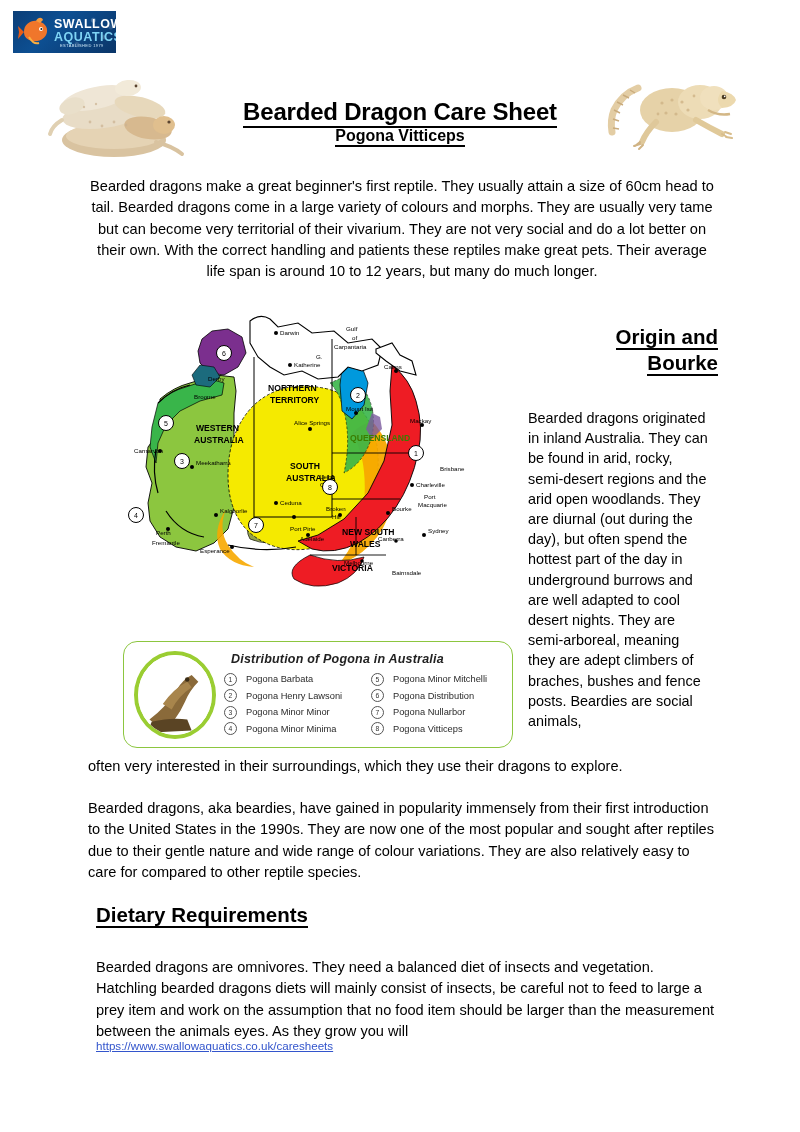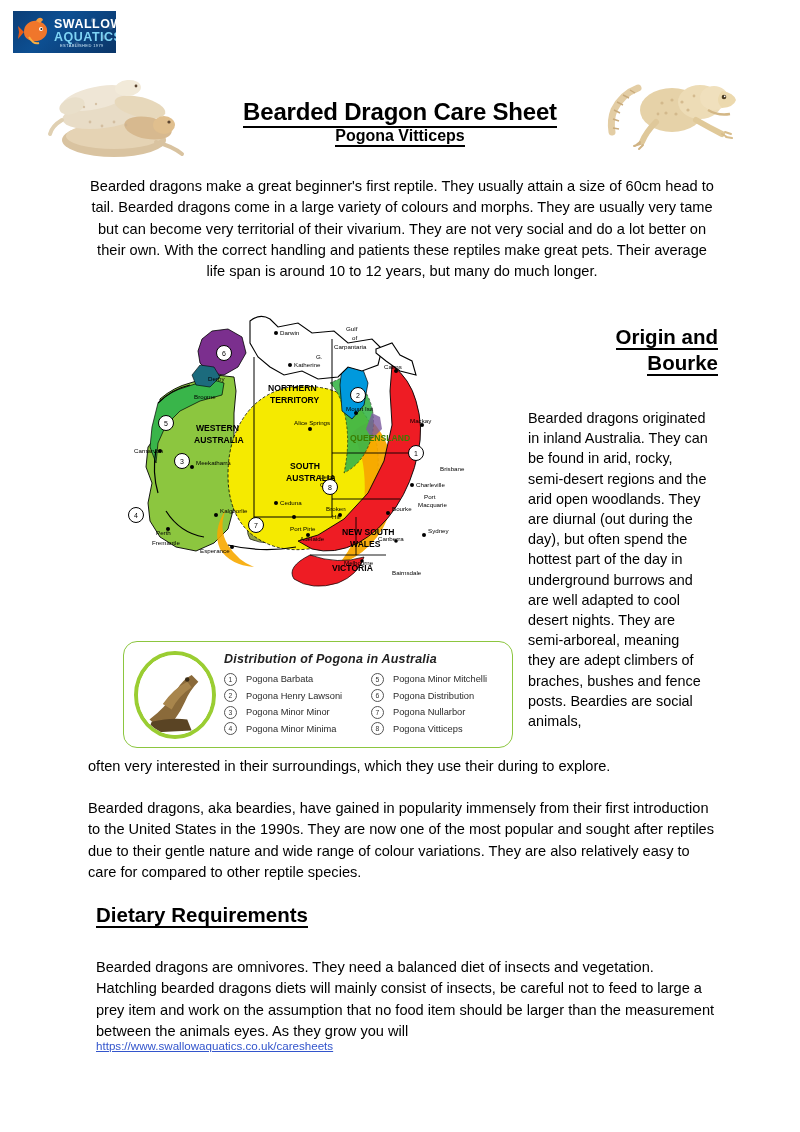--- a/index.html
+++ b/index.html
@@ -43,21 +43,21 @@
 
   
   .mapwrap{position:absolute;left:104px;top:303px;width:396px;height:330px;}
   .mapwrap svg{display:block;}
 
   
   .legend{position:absolute;left:123px;top:641px;width:388px;height:105px;
           border:1.6px solid #8cc63f;border-radius:14px;background:#fff;}
   .legend-badge{position:absolute;left:10px;top:9px;width:74px;height:80px;border-radius:50%;
           border:4px solid #9acd32;overflow:hidden;background:#fff;}
-  .legend-title{position:absolute;left:100px;top:10px;font-size:12.5px;font-weight:bold;
+  .legend-title{position:absolute;left:107px;top:10px;font-size:12.5px;font-weight:bold;
           font-style:italic;color:#222;letter-spacing:.2px;}
   .legend-cols{position:absolute;left:100px;top:29px;width:280px;
           display:flex;gap:14px;}
   .legend-col{flex:1;}
   .legend-item{display:flex;align-items:center;gap:9px;height:16.5px;font-size:9.3px;color:#2a2a2a;}
   .lnum{width:11px;height:11px;border:1px solid #555;border-radius:50%;
         font-size:6.8px;display:flex;align-items:center;justify-content:center;flex:0 0 auto;color:#333;}
 
   
   .oh-head{position:absolute;left:528px;top:324px;width:190px;
@@ -377,21 +377,21 @@
       </div>
     </div>
   </div>
 
   <div class="oh-head">
     <span>Origin and</span><br>
     <span>Bourke</span>
   </div>
   <div class="oh-body">Bearded dragons originated in inland Australia. They can be found in arid, rocky, semi-desert regions and the arid open woodlands. They are diurnal (out during the day), but often spend the hottest part of the day in underground burrows and are well adapted to cool desert nights. They are semi-arboreal, meaning they are adept climbers of braches, bushes and fence posts. Beardies are social animals,</div>
 
-  <div class="p-wrap">often very interested in their surroundings, which they use their during to explore.</div>
+  <div class="p-wrap">often very interested in their surroundings, which they use their dragons to explore.</div>
   <div class="p-pop">Bearded dragons, aka beardies, have gained in popularity immensely from their first introduction to the United States in the 1990s. They are now one of the most popular and sought after reptiles due to their gentle nature and wide range of colour variations. They are also relatively easy to care for compared to other reptile species.</div>
 
   <div class="diet-head"><span>Dietary Requirements</span></div>
   <div class="p-diet">Bearded dragons are omnivores. They need a balanced diet of insects and vegetation. Hatchling bearded dragons diets will mainly consist of insects, be careful not to feed to large a prey item and work on the assumption that no food item should be larger than the measurement between the animals eyes. As they grow you will</div>
 
   <a class="url" href="#">https://www.swallowaquatics.co.uk/caresheets</a>
 
 </div>
 
 </body></html>

